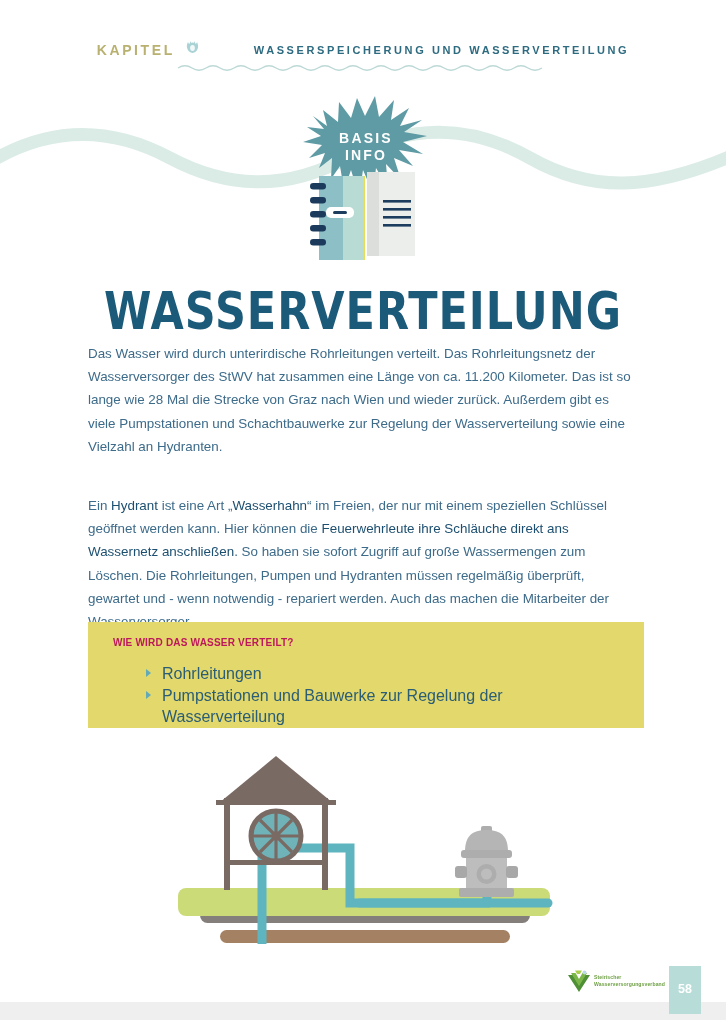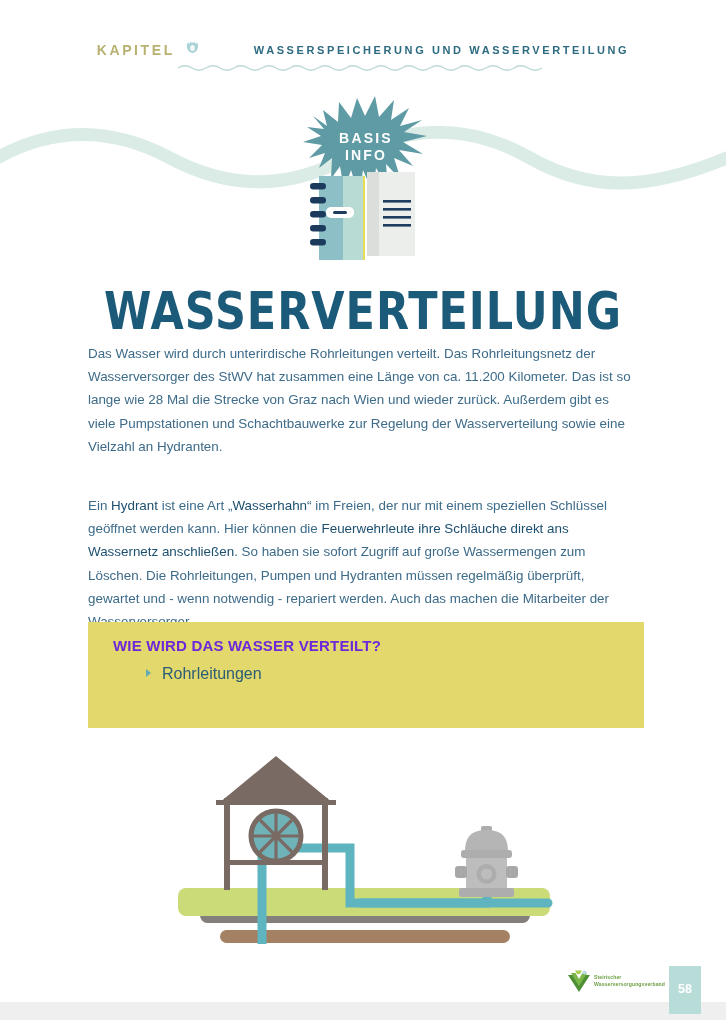--- a/index.html
+++ b/index.html
@@ -137,22 +137,22 @@
     top: 622px;
     left: 88px;
     width: 556px;
     height: 106px;
     background: #e2d86c;
   }
   .callout-heading {
     position: absolute;
     top: 15px;
     left: 25px;
-    color: #6d28d9;
-    font-size: 15px;
+    color: #be185d;
+    font-size: 10px;
     font-weight: bold;
     letter-spacing: 0.2px;
   }
   .callout-list {
     position: absolute;
     top: 41px;
     left: 58px;
     width: 480px;
   }
   .callout-item {
@@ -298,20 +298,24 @@
 
   <div class="body-text para-2"><span>Ein </span><b>Hydrant</b><span> ist eine Art „</span><b>Wasserhahn</b><span>“ im Freien, der nur mit einem speziellen Schlüssel geöffnet werden kann. Hier können die </span><b>Feuerwehrleute ihre Schläuche direkt ans Wassernetz anschließen</b><span>. So haben sie sofort Zugriff auf große Wassermengen zum Löschen. Die Rohrleitungen, Pumpen und Hydranten müssen regelmäßig überprüft, gewartet und - wenn notwendig - repariert werden. Auch das machen die Mitarbeiter der Wasserversorger.</span></div>
 
   <div class="callout">
     <div class="callout-heading">WIE WIRD DAS WASSER VERTEILT?</div>
     <div class="callout-list">
       <div class="callout-item">
         <span class="callout-bullet"></span>
         <span>Rohrleitungen</span>
       </div>
+      <div class="callout-item">
+        <span class="callout-bullet"></span>
+        <span>Pumpstationen und Bauwerke zur Regelung der Wasserverteilung</span>
+      </div>
     </div>
   </div>
 
   <svg class="illustration" viewBox="0 0 726 212">
 
     <rect x="220" y="182" width="290" height="13" rx="6.5" fill="#a58163"></rect>
 
     <rect x="200" y="160" width="330" height="15" rx="7.5" fill="#857f7b"></rect>
 
     <rect x="178" y="140" width="372" height="28" rx="8" fill="#cbdb78"></rect>

